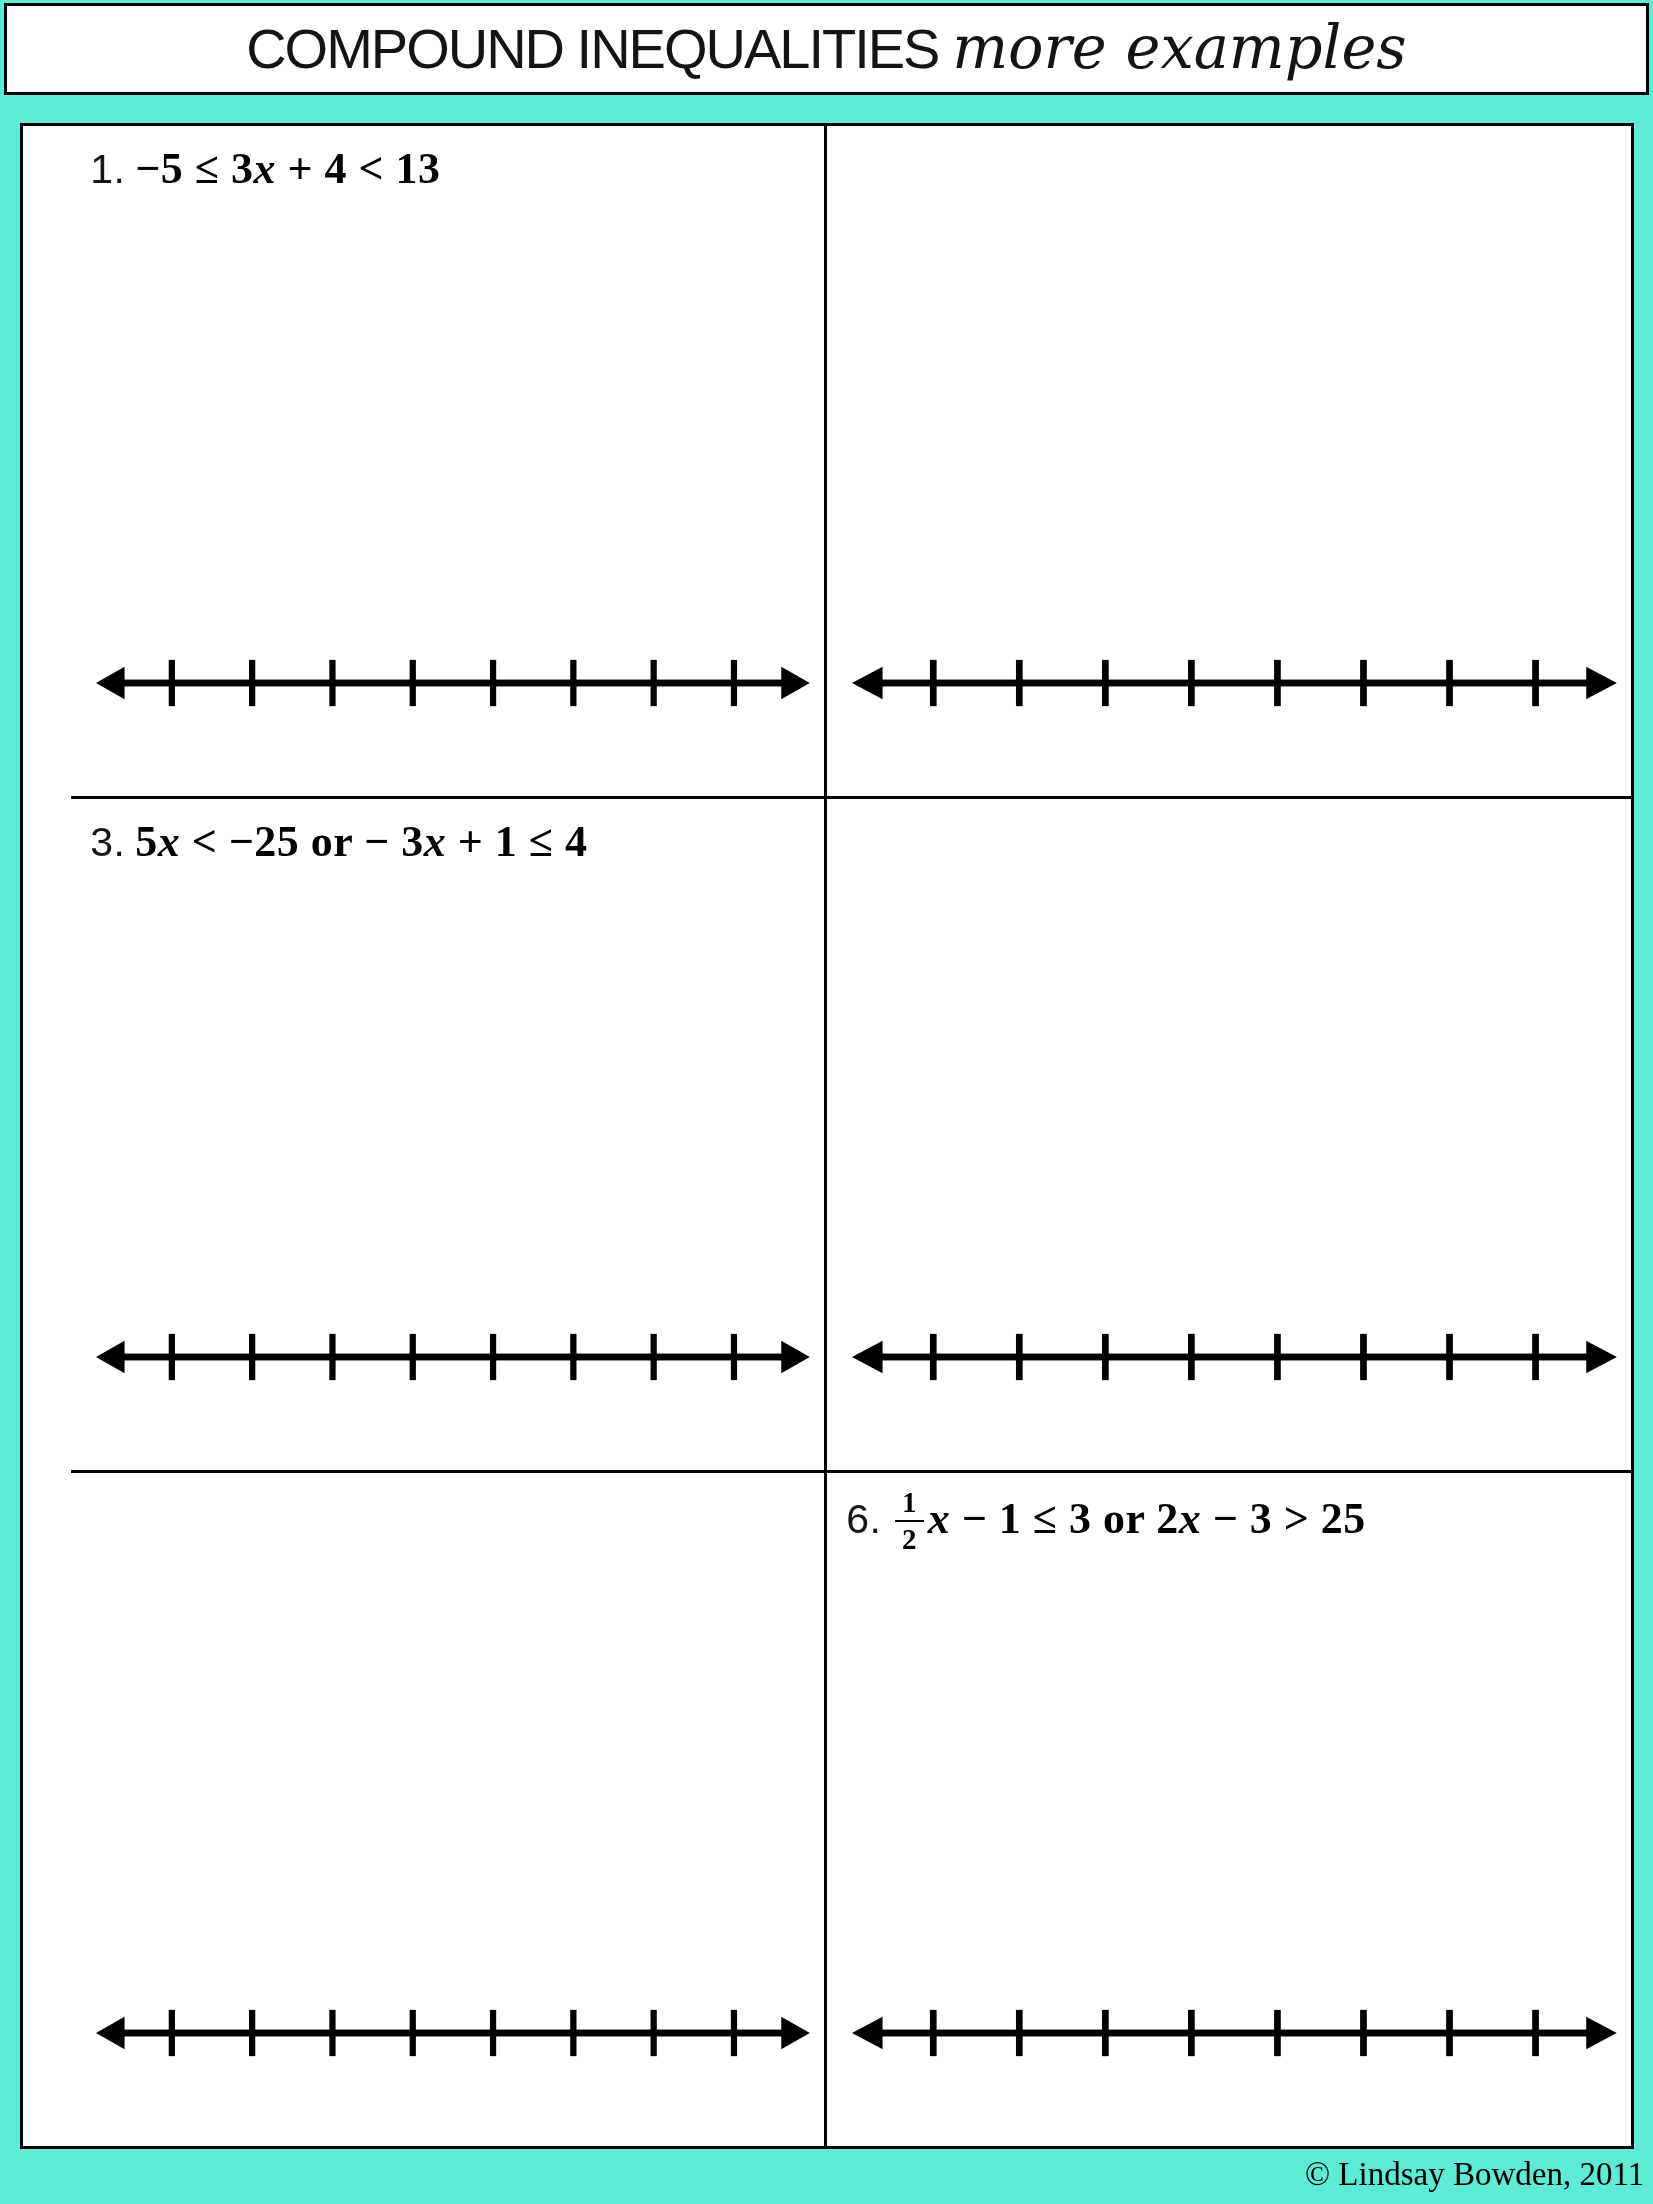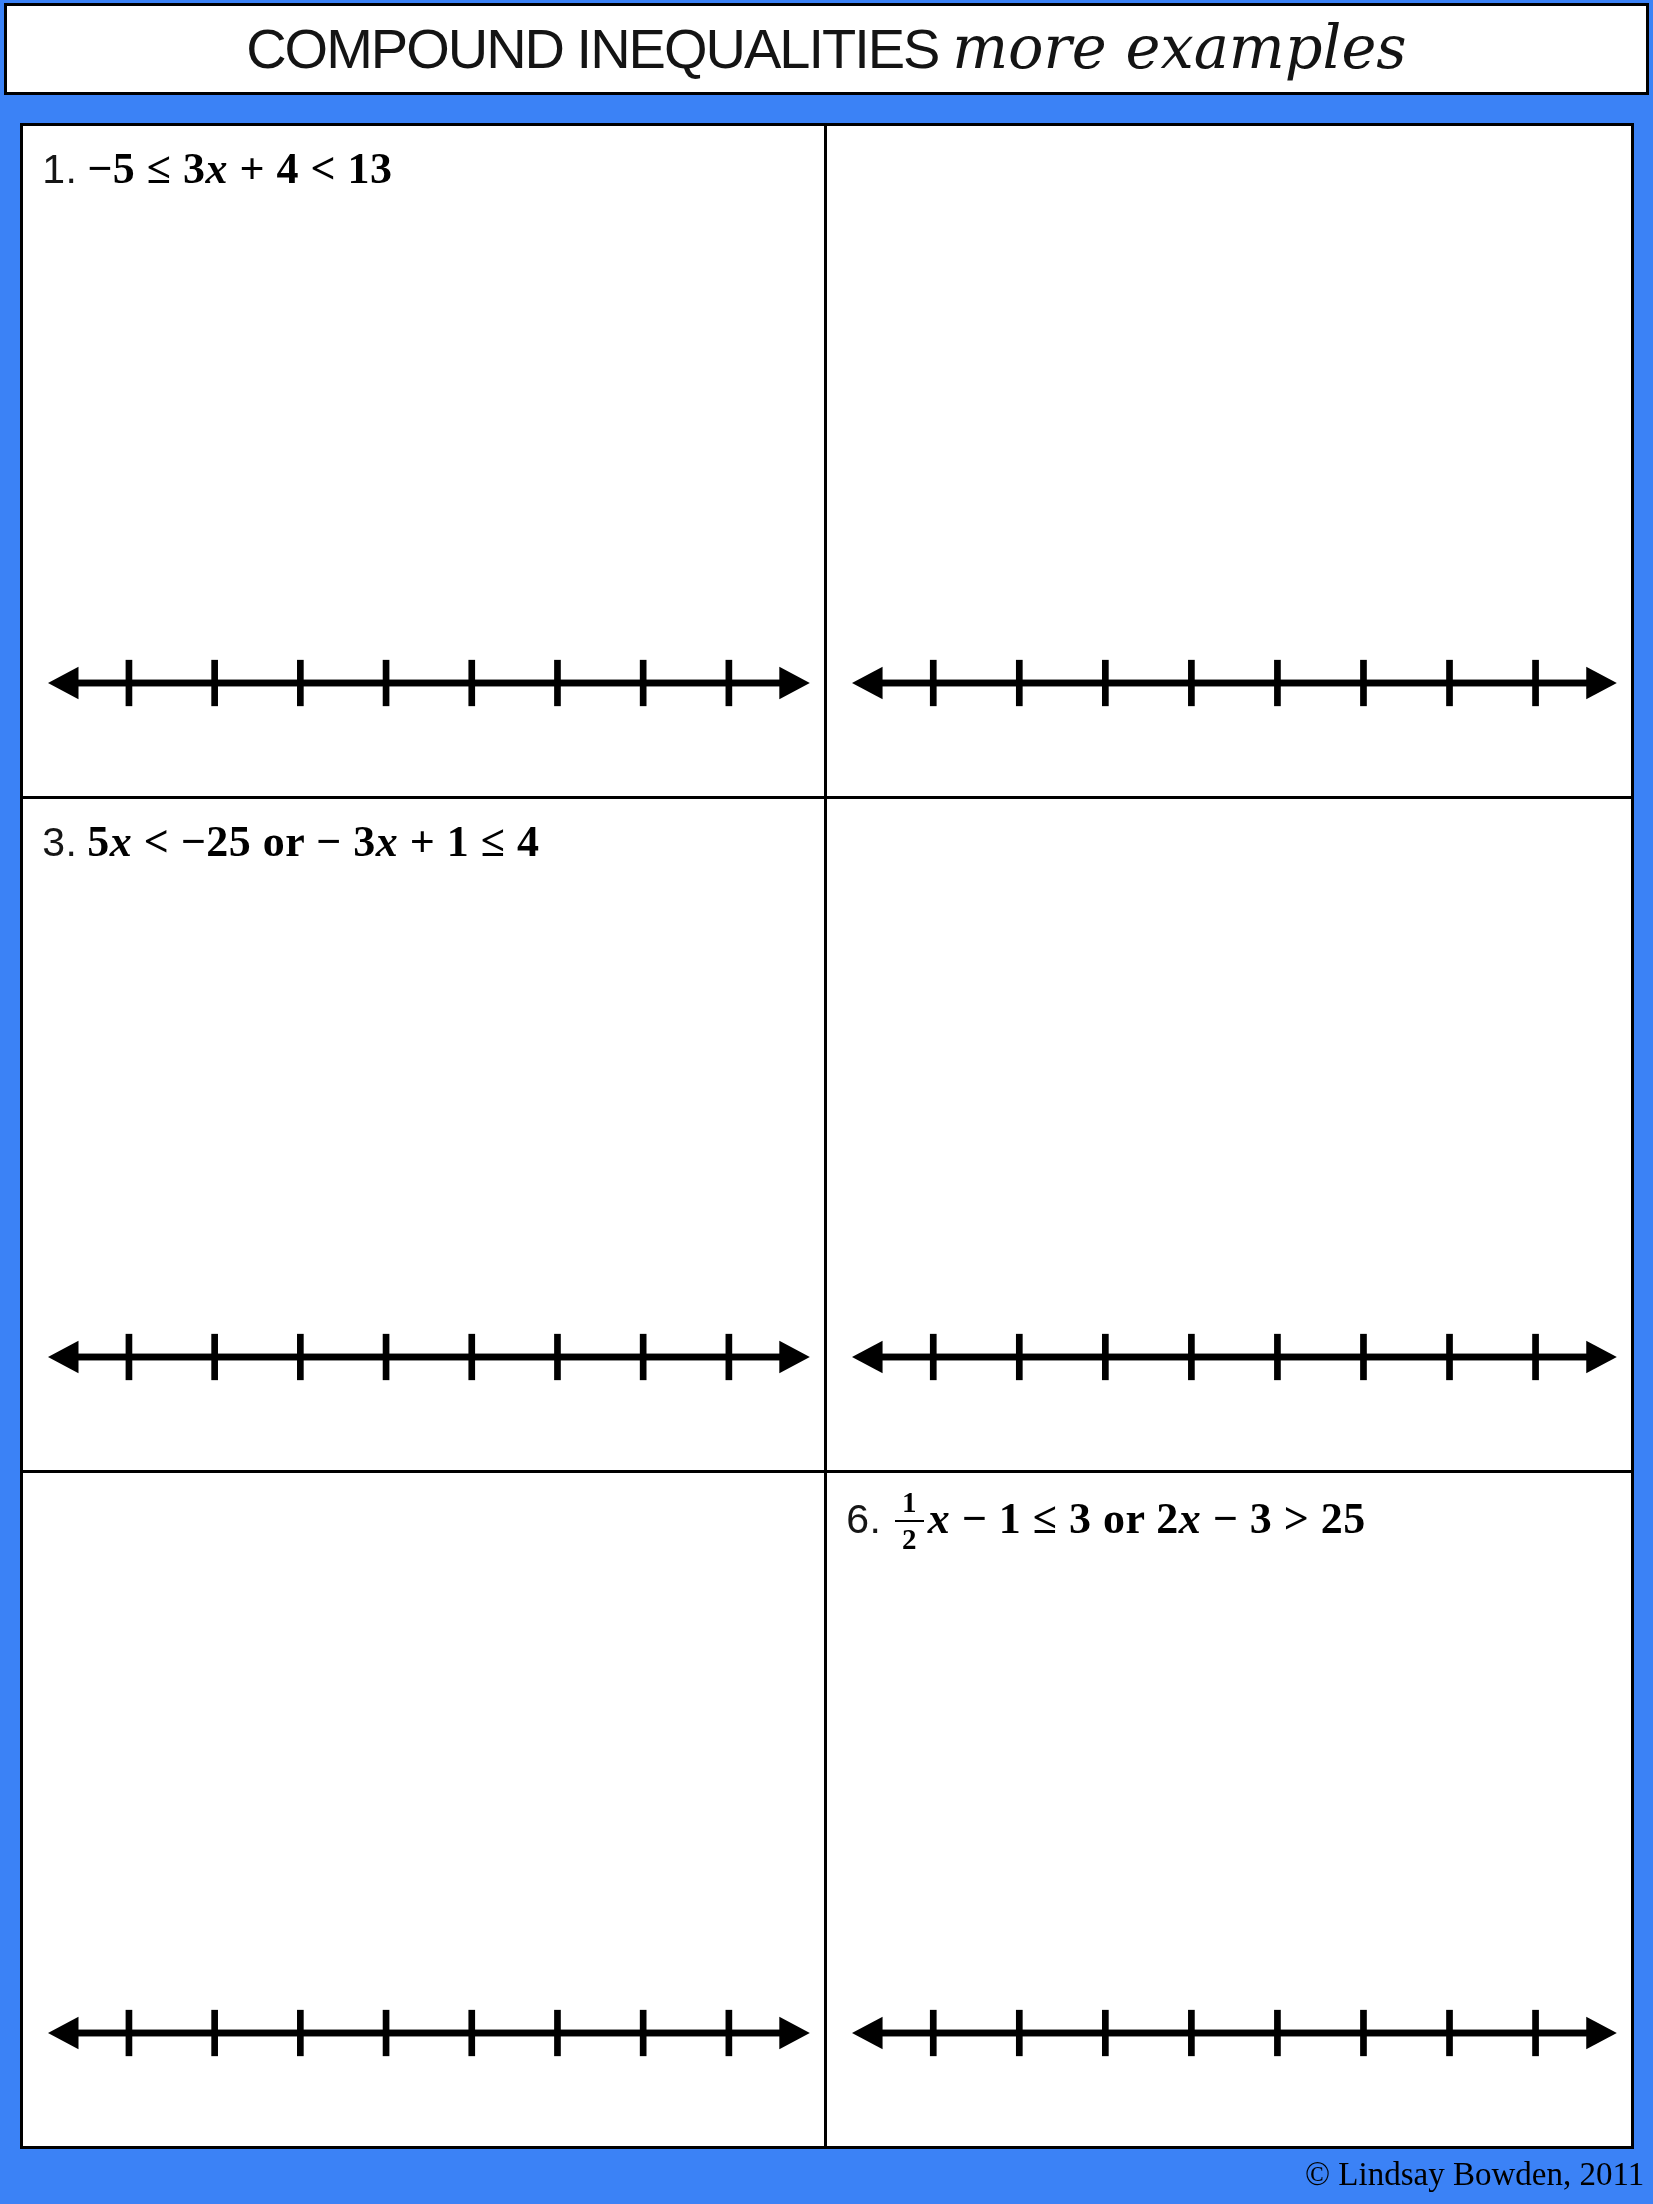--- a/index.html
+++ b/index.html
@@ -1,19 +1,19 @@
 <!DOCTYPE html>
 <html><head>
 <meta charset="utf-8">
 <style>
   html,body{margin:0;padding:0;background:#fff;}
   .page{
     position:relative;
     width:1654px;height:2204px;
-    background:#3b82f6;
+    background:#5eead4;
     font-family:"Liberation Sans",sans-serif;
     color:#000;
     overflow:hidden;
   }
 
   
   .banner{
     position:absolute;left:3.9px;top:2.9px;width:1645px;height:92px;
     border:3.9px solid #000;box-sizing:border-box;
     display:flex;justify-content:center;align-items:center;
@@ -34,21 +34,21 @@
   
   .grid{
     position:absolute;left:19.6px;top:123px;width:1614px;height:2026px;
     border:3.9px solid #000;box-sizing:border-box;
     display:grid;
     grid-template-columns:1fr 1fr;
     grid-template-rows:1fr 1fr 1fr;
     background:#fff;
   }
   .cell{position:relative;box-sizing:border-box;padding:15.7px 19.6px 0 19.6px;background:#fff;}
-  .cell.bR{border-right:3.9px solid #000;}
+  .cell.bR{border-right:3.9px solid #000;margin-left:48px;}
   .cell.bB{border-bottom:3.9px solid #000;}
 
   
   .prob{margin:0;}
   .hw{
     font-family:"Liberation Sans",sans-serif;
     font-size:40px;line-height:1.32;color:#161616;
     letter-spacing:0.5px;
   }
   .label{font-size:41px;color:#161616;margin-right:9.8px;}

